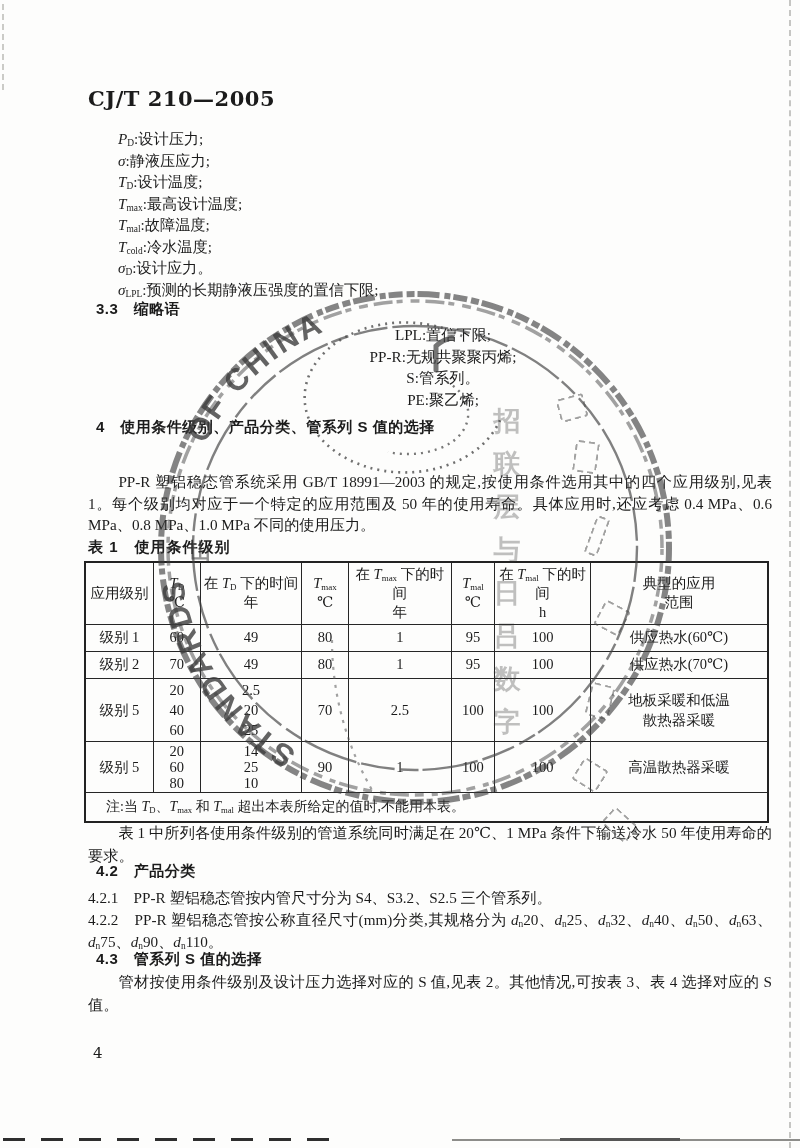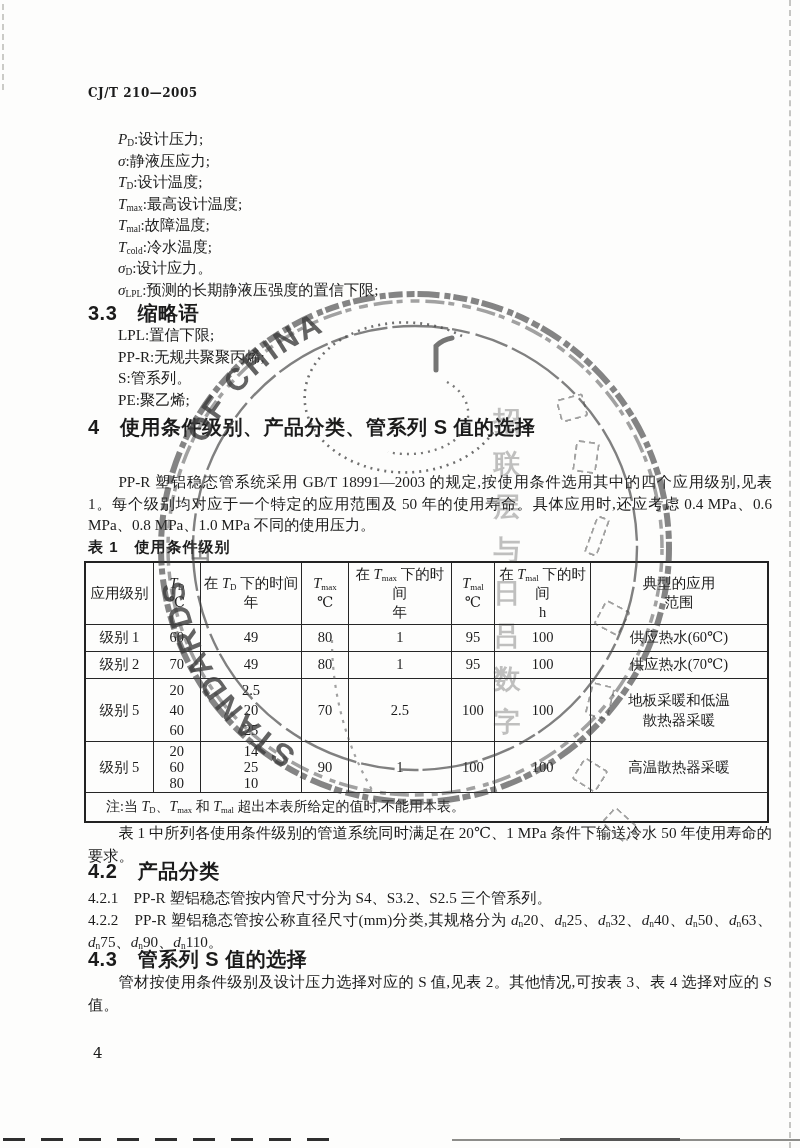--- a/index.html
+++ b/index.html
@@ -4,24 +4,24 @@
 <style>
   html,body{margin:0;padding:0;background:#ffffff;}
   .page{
     position:relative; width:800px; height:1148px; overflow:hidden;
     background:#fdfdfc; color:#1b1b1b;
     font-family:"Liberation Serif","DejaVu Serif",serif;
     font-size:15.2px;
   }
   .abs{position:absolute;}
   .content-block{left:88px; width:684px; text-align:justify; line-height:22px;}
-  .doc-header{font-weight:bold; font-size:12px; letter-spacing:.5px; font-family:"DejaVu Serif",serif;}
+  .doc-header{font-weight:bold; font-size:21px; letter-spacing:.5px; font-family:"DejaVu Serif",serif;}
   .def-line, .abbr-line{line-height:21.5px;}
   .indent-list{left:118px; width:650px;}
-  .heading{font-family:"Liberation Sans","DejaVu Sans",sans-serif; font-weight:bold; font-size:20px; letter-spacing:.5px;}
+  .heading{font-family:"Liberation Sans","DejaVu Sans",sans-serif; font-weight:bold; font-size:15px; letter-spacing:.5px;margin-left:8px;}
   .para-indent{text-indent:2em;}
   .caption{text-align:left; font-family:"Liberation Sans","DejaVu Sans",sans-serif; font-weight:bold; font-size:15px; letter-spacing:1px;}
   i{font-family:"Liberation Serif","DejaVu Serif",serif;}
   sub{font-size:62%; line-height:0; vertical-align:-0.25em;}
 
   table.std{border-collapse:collapse; width:685px; table-layout:fixed;
     font-size:14.5px; border:2.2px solid #222;}
   table.std th, table.std td{
     border:1.5px solid #262626; padding:1px 2px; text-align:center;
     vertical-align:middle; font-weight:normal; line-height:19px; overflow:hidden;}
@@ -64,21 +64,21 @@
       <div class="def-line"><i>σ</i>:静液压应力;</div>
       <div class="def-line"><i>T</i><sub>D</sub>:设计温度;</div>
       <div class="def-line"><i>T</i><sub>max</sub>:最高设计温度;</div>
       <div class="def-line"><i>T</i><sub>mal</sub>:故障温度;</div>
       <div class="def-line"><i>T</i><sub>cold</sub>:冷水温度;</div>
       <div class="def-line"><i>σ</i><sub>D</sub>:设计应力。</div>
       <div class="def-line"><i>σ</i><sub>LPL</sub>:预测的长期静液压强度的置信下限;</div>
     </div>
 
   <div class="abs heading" style="left:88px; top:300px;">3.3　缩略语</div>
-  <div class="abs indent-list" style="top:324px;" id="abbrs">
+  <div class="abs indent-list" style="top:324px;text-align:center;" id="abbrs">
       <div class="abbr-line">LPL:置信下限;</div>
       <div class="abbr-line">PP-R:无规共聚聚丙烯;</div>
       <div class="abbr-line">S:管系列。</div>
       <div class="abbr-line">PE:聚乙烯;</div>
     </div>
 
   <div class="abs heading content-block" style="top:416px;">4　使用条件级别、产品分类、管系列 S 值的选择</div>
   <div class="abs content-block para-indent" style="top:471px; line-height:21.5px;">PP-R 塑铝稳态管系统采用 GB/T 18991—2003 的规定,按使用条件选用其中的四个应用级别,见表 1。每个级别均对应于一个特定的应用范围及 50 年的使用寿命。具体应用时,还应考虑 0.4 MPa、0.6 MPa、0.8 MPa、1.0 MPa 不同的使用压力。</div>
 
   <div class="abs content-block caption" style="top:536px;">表 1　使用条件级别</div>

